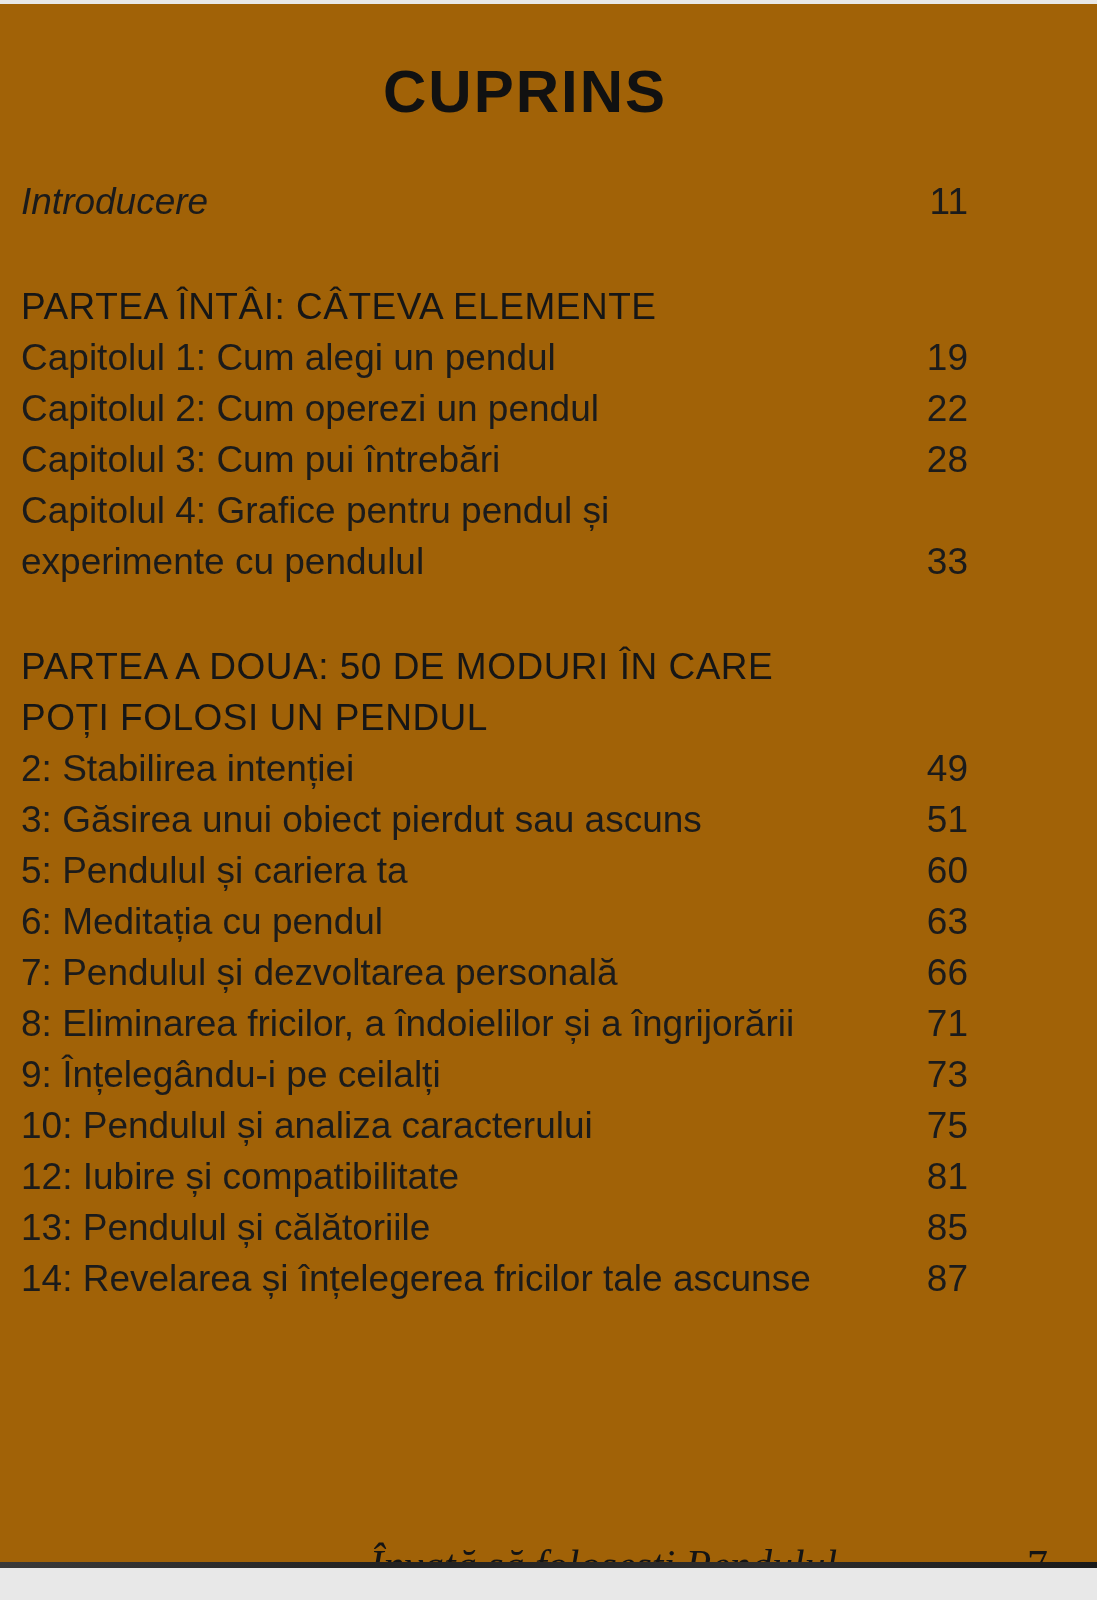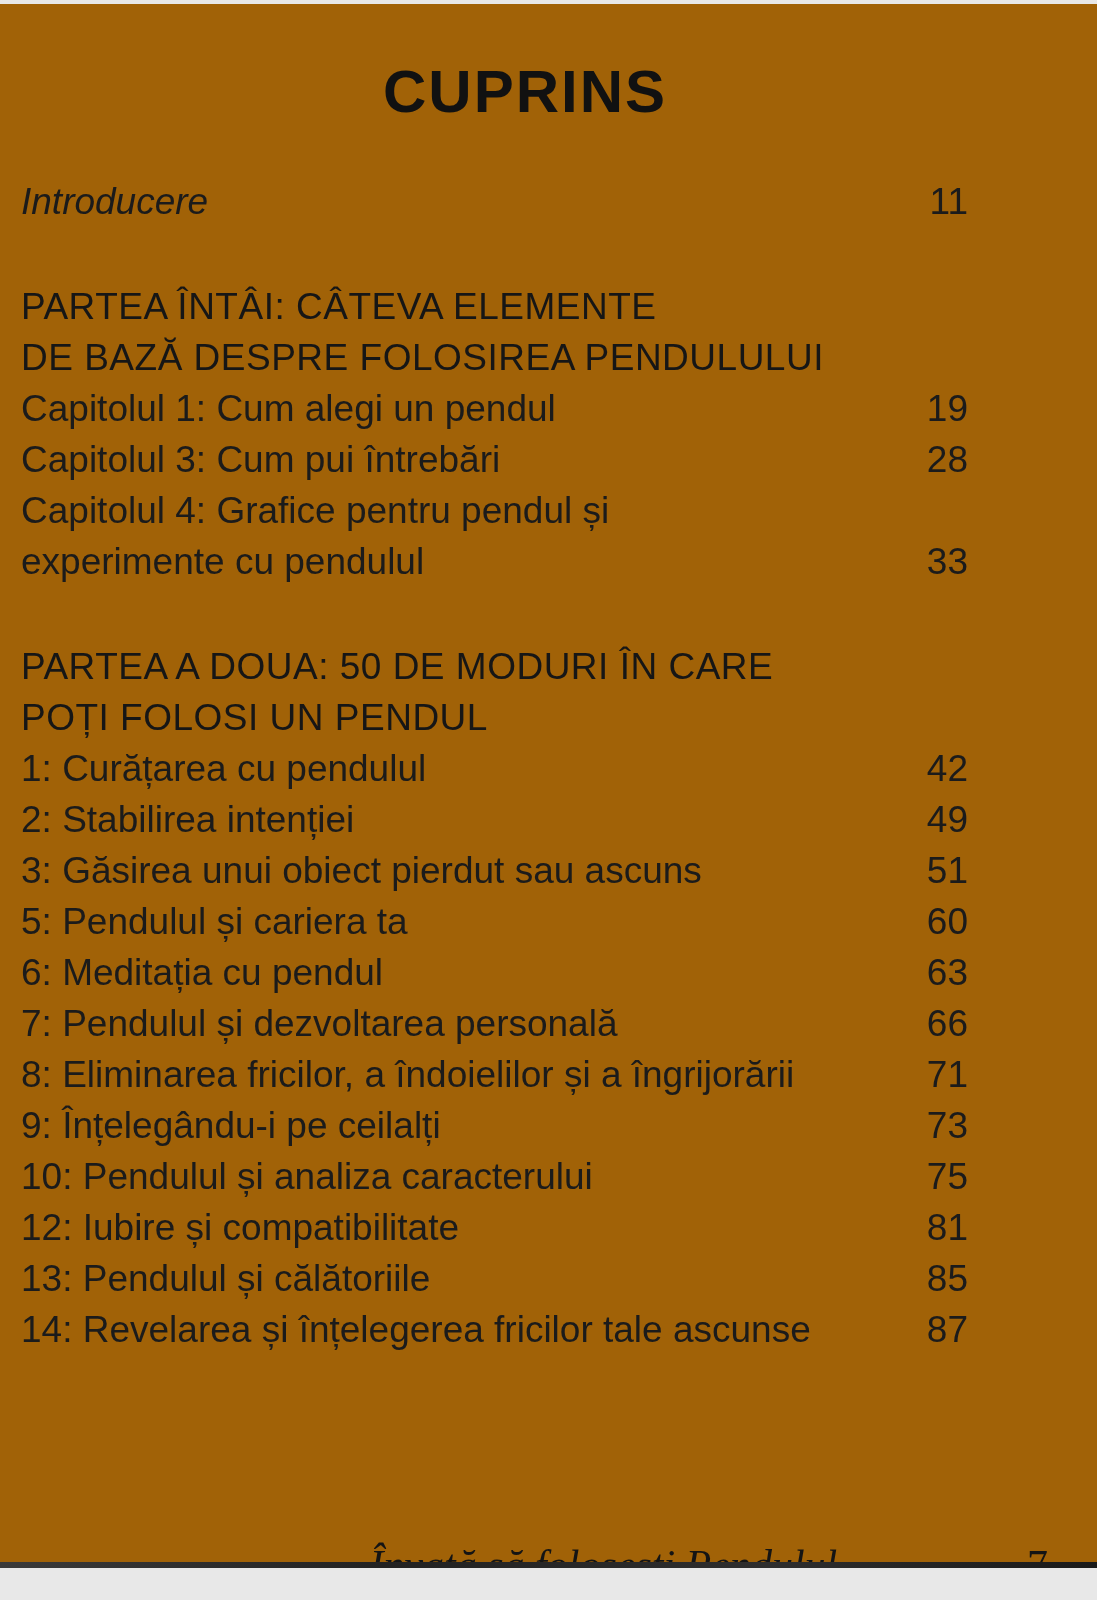--- a/index.html
+++ b/index.html
@@ -98,43 +98,42 @@
 
   <h1 class="page-title">CUPRINS</h1>
 
   <div class="toc">
     <div class="toc-row intro">
       <span class="label">Introducere</span>
       <span class="pagenum">11</span>
     </div>
     <div id="toc-sections">
         <div class="toc-heading-line section-gap">PARTEA ÎNTÂI: CÂTEVA ELEMENTE</div>
-        <div class="toc-heading-line">DE BAZĂ DESPRE FOLOSIREA PENDULULUI</div>
         <div class="toc-row">
     <span class="label">Capitolul 1: Cum alegi un pendul</span>
     <span class="pagenum">19</span>
+  </div>
+        <div class="toc-row">
+    <span class="label">Capitolul 2: Cum operezi un pendul</span>
+    <span class="pagenum">22</span>
   </div>
         <div class="toc-row">
     <span class="label">Capitolul 3: Cum pui întrebări</span>
     <span class="pagenum">28</span>
   </div>
         <div class="toc-row">
     <span class="label">Capitolul 4: Grafice pentru pendul și</span>
     <span class="pagenum"></span>
   </div>
         <div class="toc-row">
     <span class="label">experimente cu pendulul</span>
     <span class="pagenum">33</span>
   </div>
         <div class="toc-heading-line section-gap">PARTEA A DOUA: 50 DE MODURI ÎN CARE</div>
         <div class="toc-heading-line">POȚI FOLOSI UN PENDUL</div>
-        <div class="toc-row">
-    <span class="label">1: Curățarea cu pendulul</span>
-    <span class="pagenum">42</span>
-  </div>
         <div class="toc-row">
     <span class="label">2: Stabilirea intenției</span>
     <span class="pagenum">49</span>
   </div>
         <div class="toc-row">
     <span class="label">3: Găsirea unui obiect pierdut sau ascuns</span>
     <span class="pagenum">51</span>
   </div>
         <div class="toc-row">
     <span class="label">5: Pendulul și cariera ta</span>

